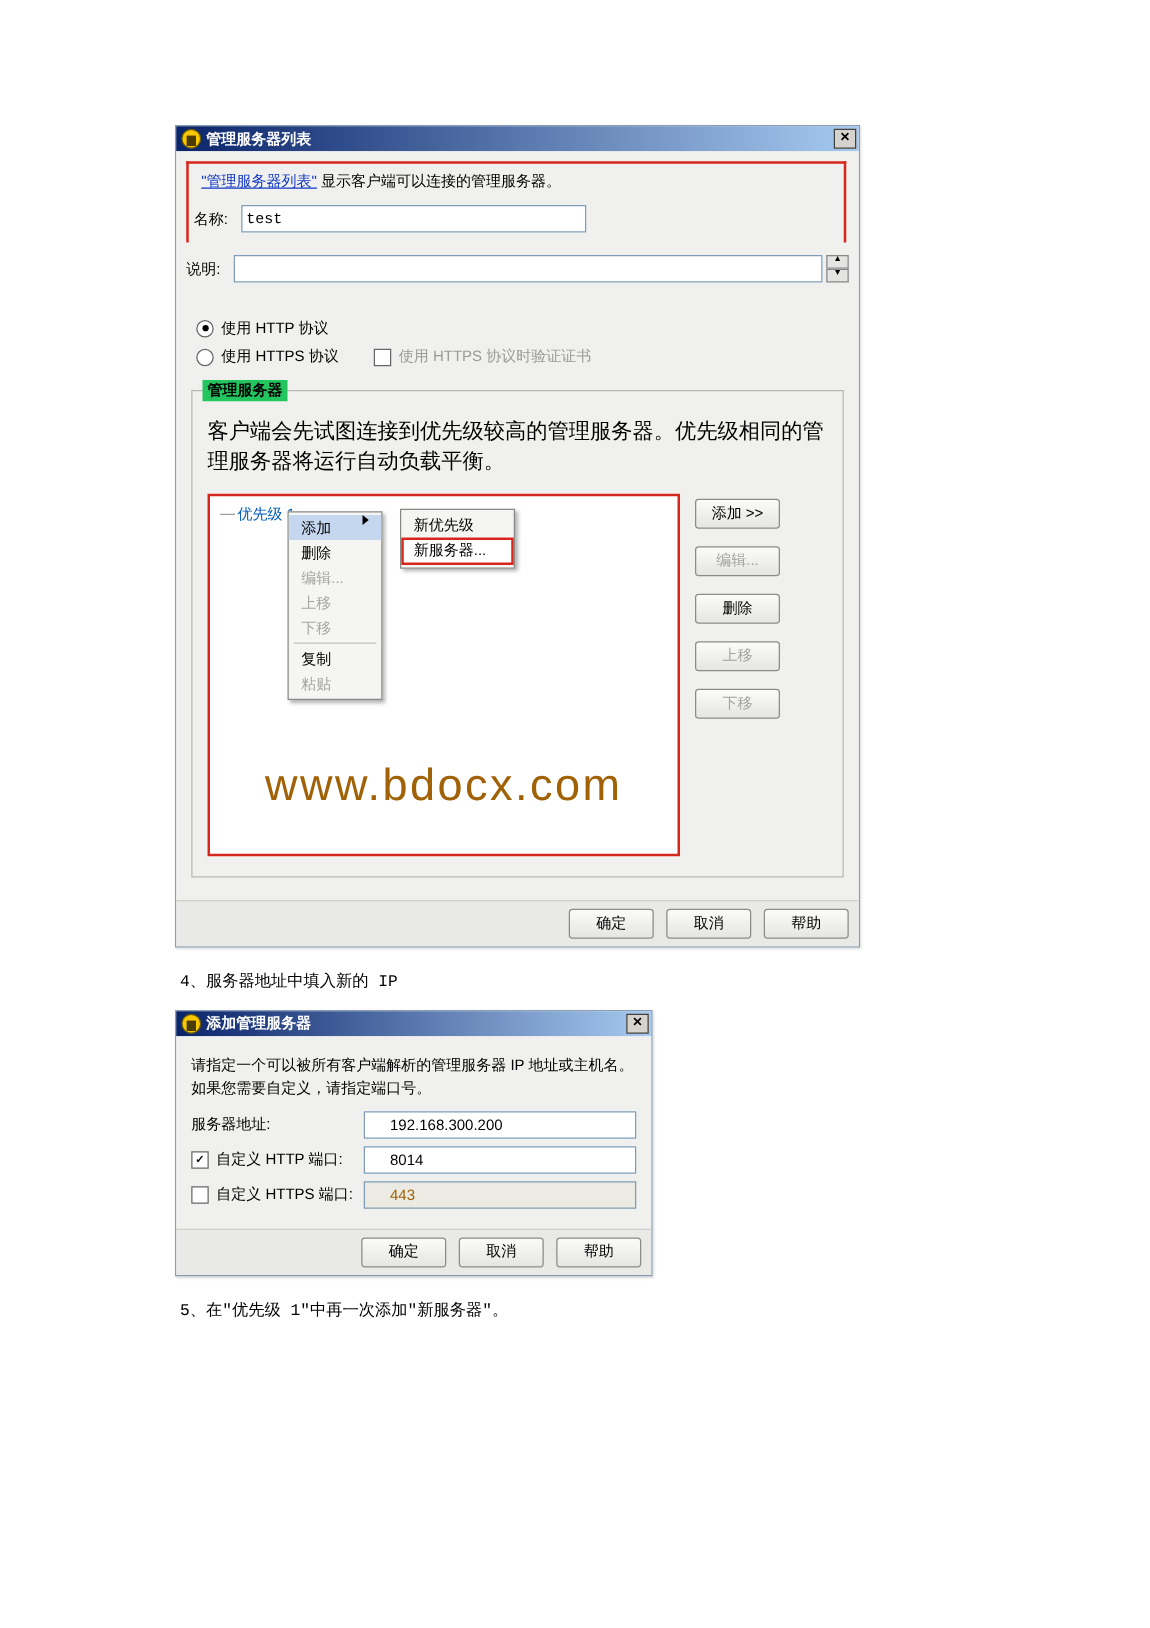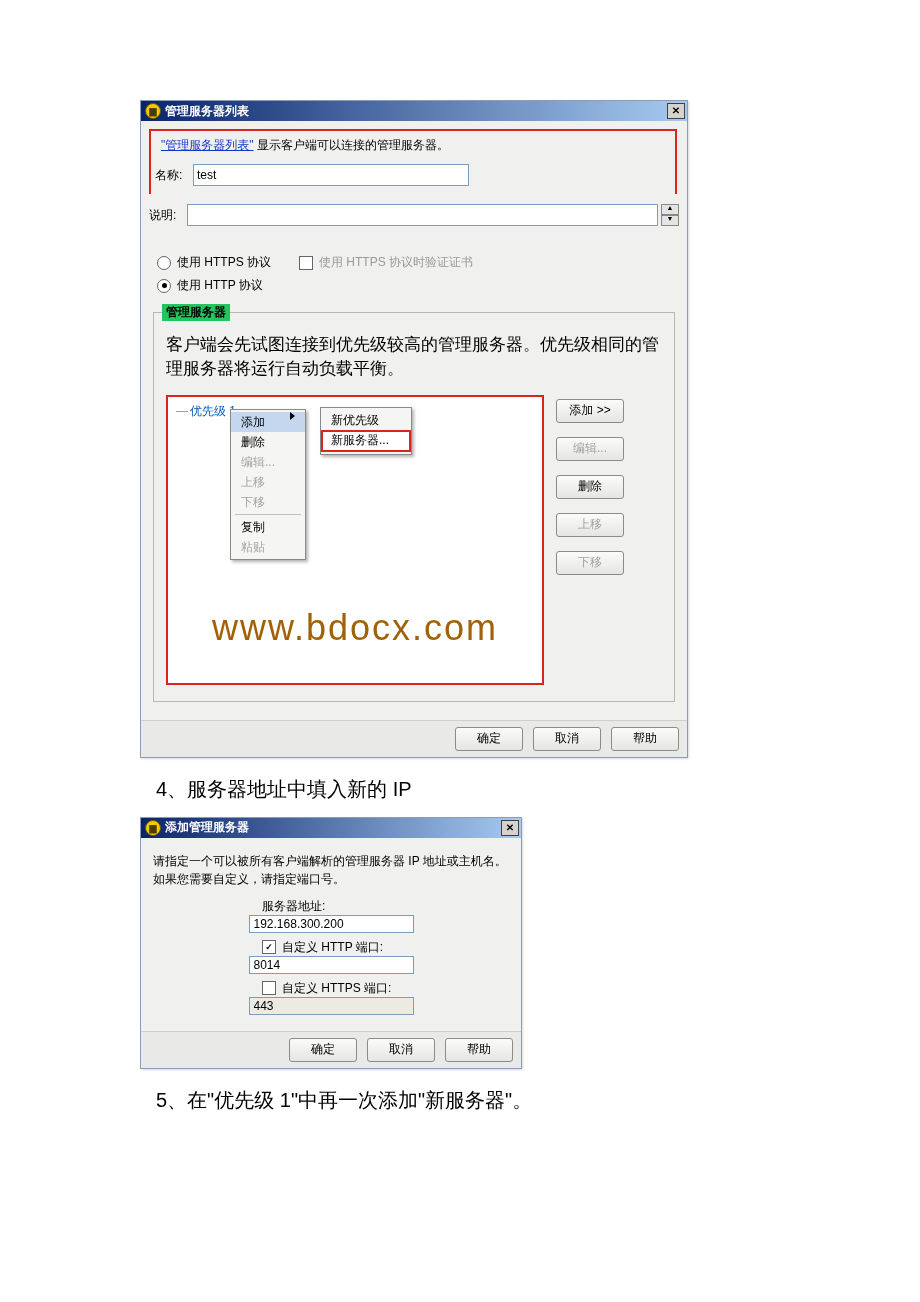--- a/index.html
+++ b/index.html
@@ -77,21 +77,21 @@
     font-size: 12px;
     text-align: left;
   }
   .text-input {
     flex: 1;
     height: 18px;
     border: 1px solid #7f9db9;
     background: #fff;
     padding: 1px 3px;
     font-size: 12px;
-    font-family: Liberation Sans, sans-serif;
+    font-family: Liberation Mono, monospace;
   }
   .text-input.name { width: 268px; flex: none; }
   .spinner {
     display: flex;
     flex-direction: column;
     margin-left: 3px;
   }
   .spinner .btn {
     width: 16px;
     height: 9px;
@@ -268,53 +268,52 @@
   }
   .dialog-footer {
     background: #e9e9e7;
     border-top: 1px solid #cfcfcc;
     padding: 6px 8px;
     display: flex;
     justify-content: flex-end;
     gap: 10px;
   }
   .doc-text {
-    font-size: 20px;
-    font-family: Liberation Sans, sans-serif;
-    margin: 18px 0 14px 16px;
+    font-size: 13px;
+    font-family: Liberation Mono, monospace;
+    margin: 18px 0 14px 4px;
   }
   .hint2 {
     font-size: 12px;
     margin: 6px 4px 10px 4px;
     line-height: 1.5;
   }
   .form2-row {
     display: flex;
     align-items: center;
     margin: 6px 4px;
-    flex-direction: column;
   }
   .form2-label {
     width: 138px;
     font-size: 12px;
     display: flex;
     align-items: center;
   }
   .form2-input {
     flex: 1;
     height: 18px;
     border: 1px solid #7f9db9;
     background: #fff;
-    padding: 1px 4px;
+    padding: 1px 20px;
     font-size: 12px;
     font-family: Tahoma, Arial, sans-serif;
   }
   .form2-input.disabled {
     background: #ebebe4;
-    color: #000000;
+    color: #a16207;
   }
   .hint .quote-link { color: #1238c8; text-decoration: underline; }
   .annot-red-top {
     border: 2px solid #d7261c;
     border-bottom: none;
     padding-bottom: 4px;
     padding-top: 2px;
     padding-left: 4px;
     padding-right: 4px;
     margin: 0 2px 0 0;
@@ -354,29 +353,29 @@
         <input class="text-input" value="" style="">
         <span class="spinner">
           <span class="btn">▲</span>
           <span class="btn">▼</span>
         </span>
       </div>
 
       <div style="height:18px"></div>
 
       <div class="radio-row">
+        <span class="radio checked"></span>
+        <span>使用 HTTP 协议</span>
+      </div>
+      <div class="radio-row">
         <span class="radio"></span>
         <span>使用 HTTPS 协议</span>
         <span style="width:28px"></span>
         <span class="checkbox"></span>
         <span class="disabled-text">使用 HTTPS 协议时验证证书</span>
-      </div>
-      <div class="radio-row">
-        <span class="radio checked"></span>
-        <span>使用 HTTP 协议</span>
       </div>
 
       <div class="groupbox">
         <div class="groupbox-title">管理服务器</div>
         <div class="grouphint">客户端会先试图连接到优先级较高的管理服务器。优先级相同的管理服务器将运行自动负载平衡。</div>
 
         <div class="tree-area">
           <div class="tree-box">
             <span class="tree-legend">
               <span class="line"></span><span>优先级 1</span>

